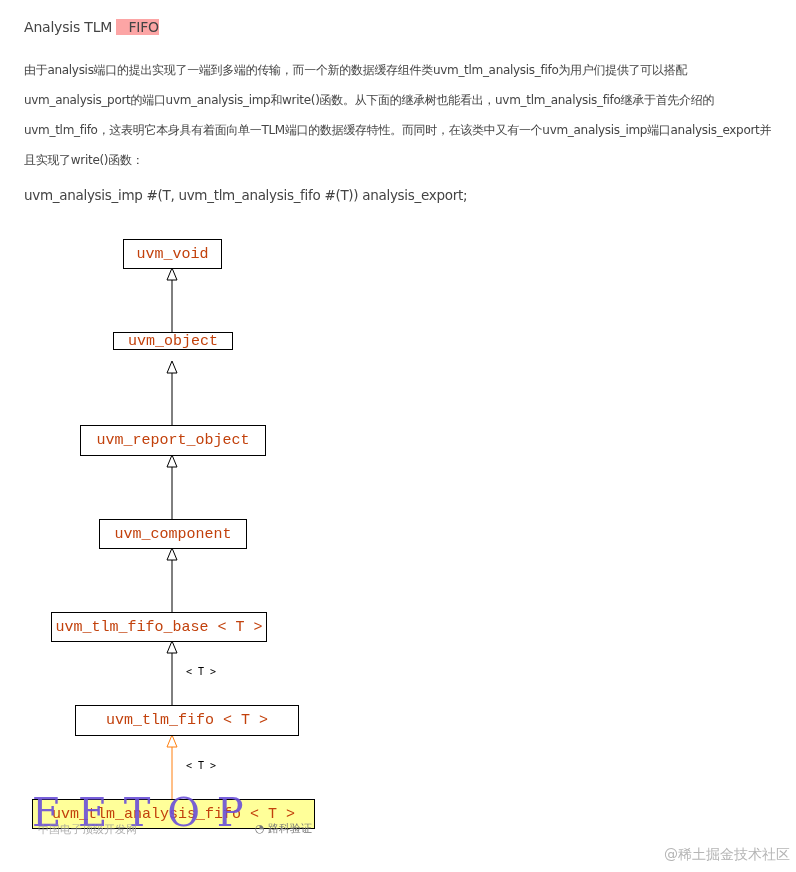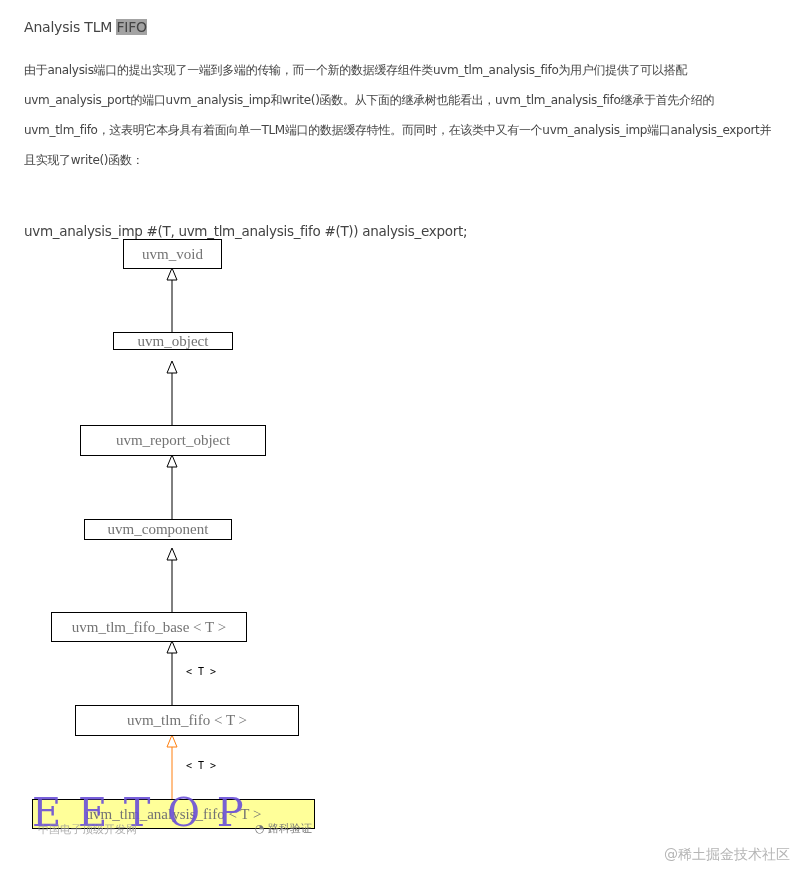--- a/index.html
+++ b/index.html
@@ -1,23 +1,23 @@
 <!DOCTYPE html>
 <html><head>
 <meta charset="utf-8">
 <style>
   html, body { margin:0; padding:0; background:#ffffff; }
   body { width:796px; height:872px; position:relative; overflow:hidden;
          font-family:"DejaVu Sans","Liberation Sans",sans-serif; color:#333; }
   .title { position:absolute; left:24px; top:19px; font-size:14px; color:#444; letter-spacing:-0.2px; }
-  .title .hl { background:#a3a3a3; }
+  .title .hl { background:#fca5a5;padding-left:12px; }
   .para { position:absolute; left:24px; top:55px; width:750px; font-size:12px; line-height:30px; color:#444; letter-spacing:-0.3px; }
-  .code-line { position:absolute; left:24px; top:187px; font-size:13.5px; color:#444; letter-spacing:-0.3px;margin-top:36px; }
+  .code-line { position:absolute; left:24px; top:187px; font-size:13.5px; color:#444; letter-spacing:-0.3px; }
   .box { position:absolute; border:1px solid #000; background:#fff; box-sizing:border-box;
-         font-family:Liberation Serif, serif; font-size:15px; color:#737373;
+         font-family:Liberation Mono, monospace; font-size:15px; color:#c2410c;
          display:flex; align-items:center; justify-content:center; white-space:pre; }
   .box.hl { background:#ffff99; }
   svg.edges { position:absolute; left:0; top:0; }
   .tlabel { position:absolute; font-family:"DejaVu Sans Mono","Liberation Mono",monospace; font-size:10px; color:#000; white-space:pre; }
   .wm-eetop { position:absolute; left:32px; top:789px; font-family:"DejaVu Serif","Liberation Serif",serif;
               font-size:40px; color:#6a4fd8; letter-spacing:2px; opacity:0.9; }
   .wm-cn { position:absolute; left:38px; top:822px; font-size:11px; color:#9a9a9a; opacity:0.8; }
   .wm-wechat { position:absolute; left:255px; top:821px; font-size:11px; color:#777; }
   .wm-juejin { position:absolute; right:6px; top:846px; font-size:14px; color:#b5b5b5; }
 </style>
@@ -45,22 +45,22 @@
   </g>
   <g stroke="#ff7f0e" stroke-width="1" fill="#fff">
     <line x1="172" y1="747" x2="172" y2="799"></line>
       <polygon points="172,735 167,747 177,747"></polygon>
   </g>
 </svg>
 
 <div class="box" style="left:123px;top:239px;width:99px;height:30px;">uvm_void</div>
 <div class="box" style="left:113px;top:332px;width:120px;height:18px;">uvm_object</div>
 <div class="box" style="left:80px;top:425px;width:186px;height:31px;">uvm_report_object</div>
-<div class="box" style="left:84px;top:519px;width:148px;height:21px;">uvm_component</div>
-<div class="box" style="left:51px;top:612px;width:196px;height:30px;">uvm_tlm_fifo_base &lt; T &gt;</div>
+<div class="box" style="left:99px;top:519px;width:148px;height:30px;">uvm_component</div>
+<div class="box" style="left:51px;top:612px;width:216px;height:30px;">uvm_tlm_fifo_base &lt; T &gt;</div>
 <div class="box" style="left:75px;top:705px;width:224px;height:31px;">uvm_tlm_fifo &lt; T &gt;</div>
 <div class="box hl" style="left:32px;top:799px;width:283px;height:30px;">uvm_tlm_analysis_fifo &lt; T &gt;</div>
 
 <div class="tlabel" style="left:186px;top:666px;">&lt; T &gt;</div>
 <div class="tlabel" style="left:186px;top:760px;">&lt; T &gt;</div>
 
 <div class="wm-eetop">E E T O P</div>
 <div class="wm-cn">中国电子顶级开发网</div>
 <div class="wm-wechat"><span>◔ </span><span>路科验证</span></div>
 <div class="wm-juejin">@稀土掘金技术社区</div>

